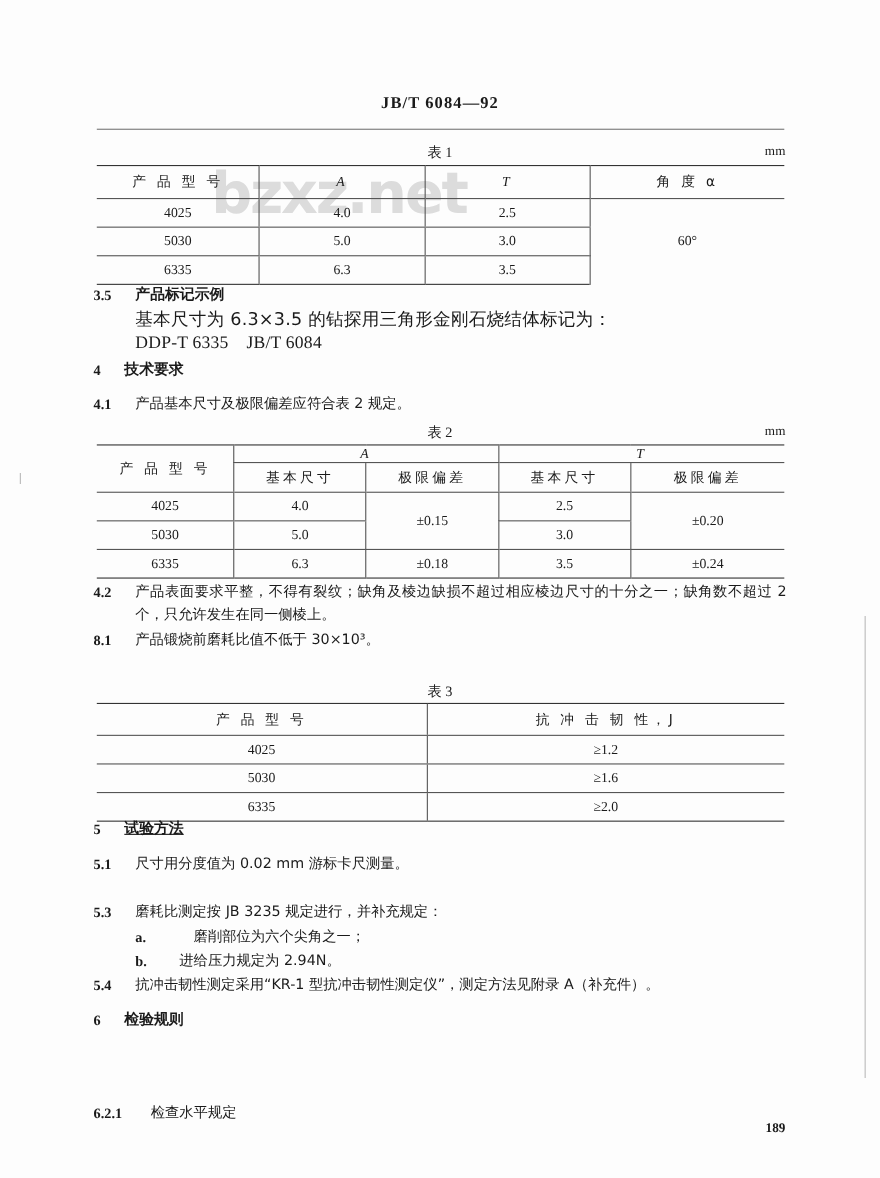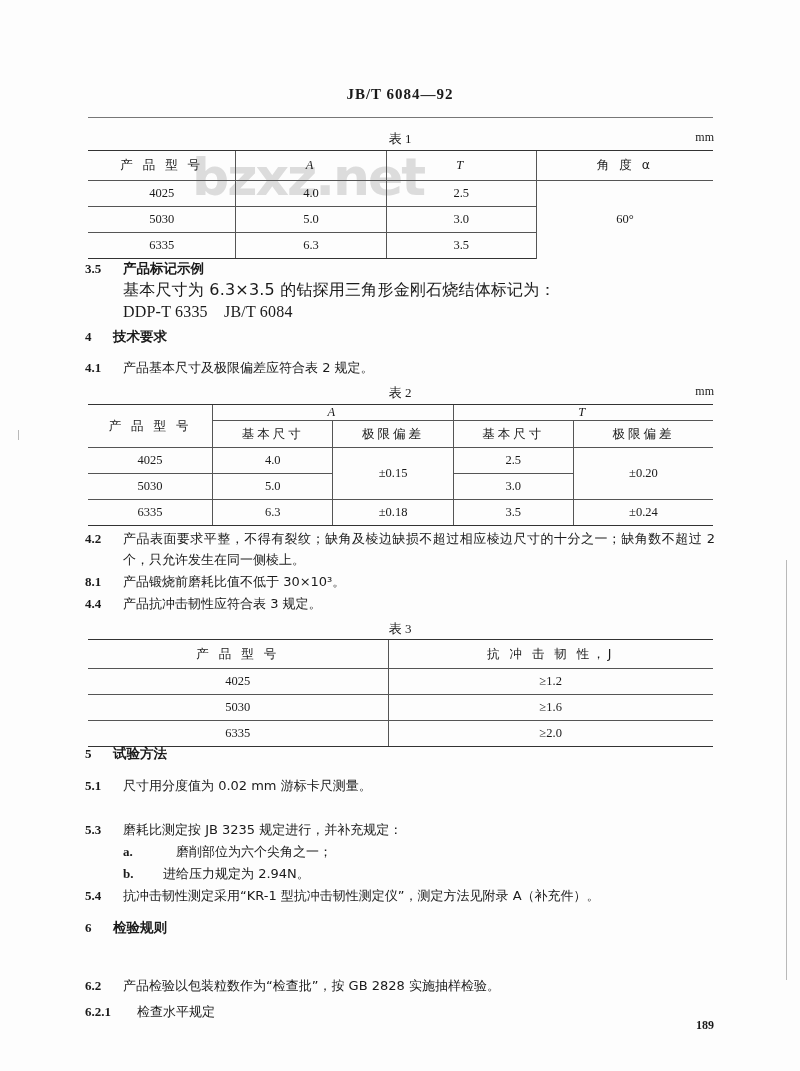--- a/index.html
+++ b/index.html
@@ -248,24 +248,20 @@
     <div class="hang" style="left:85px; top:528px; width:630px;">
       <span class="lbl num">4.2</span>
       <span class="txt cjk wrap" style="text-align:justify;">产品表面要求平整，不得有裂纹；缺角及棱边缺损不超过相应棱边尺寸的十分之一；缺角数不超过 2 个，只允许发生在同一侧棱上。</span>
     </div>
 
     <div class="hang" style="left:85px; top:571px; width:640px;">
       <span class="lbl num">8.1</span>
       <span class="txt cjk">产品锻烧前磨耗比值不低于 30×10³。</span>
     </div>
 
-    <div class="hang" style="left:85px; top:593px; width:640px;">
-      <span class="lbl num">4.4</span>
-      <span class="txt cjk">产品抗冲击韧性应符合表 3 规定。</span>
-    </div>
 
     <div class="tbl-caption" style="top:620px;">表 3</div>
 
     <table class="doc" style="left:88px; top:639px; width:625px;">
       <tbody>
           <tr>
         <th class="t-top l-bot cjk spaced" style="width:300px; height:28px;">产 品 型 号</th>
         <th class="t-top l-bot l-left cjk spaced" style="width:325px;">抗 冲 击 韧 性，J</th>
       </tr>
       <tr>
@@ -278,21 +274,21 @@
       </tr>
       <tr>
         <td class="t-bot" style="height:25px;">6335</td>
         <td class="t-bot l-left">≥2.0</td>
       </tr>
     </tbody>
       </table>
 
     <div class="hang" style="left:85px; top:743px; width:640px;">
       <span class="lbl num">5</span>
-      <span class="txt cjk sec-title" style="margin-left:28px;">试验方法</span>
+      <span class="txt cjk sec-title" style="margin-left:28px;text-decoration:underline;">试验方法</span>
     </div>
 
     <div class="hang" style="left:85px; top:775px; width:640px;">
       <span class="lbl num">5.1</span>
       <span class="txt cjk">尺寸用分度值为 0.02 mm 游标卡尺测量。</span>
     </div>
     <div class="hang" style="left:85px; top:819px; width:640px;">
       <span class="lbl num">5.3</span>
       <span class="txt cjk">磨耗比测定按 JB 3235 规定进行，并补充规定：</span>
     </div>
@@ -309,24 +305,20 @@
     <div class="hang" style="left:85px; top:885px; width:650px;">
       <span class="lbl num">5.4</span>
       <span class="txt cjk">抗冲击韧性测定采用“KR-1 型抗冲击韧性测定仪”，测定方法见附录 A（补充件）。</span>
     </div>
 
     <div class="hang" style="left:85px; top:917px; width:640px;">
       <span class="lbl num">6</span>
       <span class="txt cjk sec-title" style="margin-left:28px;">检验规则</span>
     </div>
 
-    <div class="hang" style="left:85px; top:975px; width:650px;">
-      <span class="lbl num">6.2</span>
-      <span class="txt cjk">产品检验以包装粒数作为“检查批”，按 GB 2828 实施抽样检验。</span>
-    </div>
     <div class="hang" style="left:85px; top:1001px; width:650px;">
       <span class="lbl num">6.2.1</span>
       <span class="txt cjk" style="margin-left:52px;">检查水平规定</span>
     </div>
 
     <div class="page-no">189</div>
 
     <div class="edge-line" style="left:786px; top:560px; width:1px; height:420px;"></div>
     <div class="edge-line" style="left:18px; top:430px; width:1px; height:10px;"></div>
   </div>

